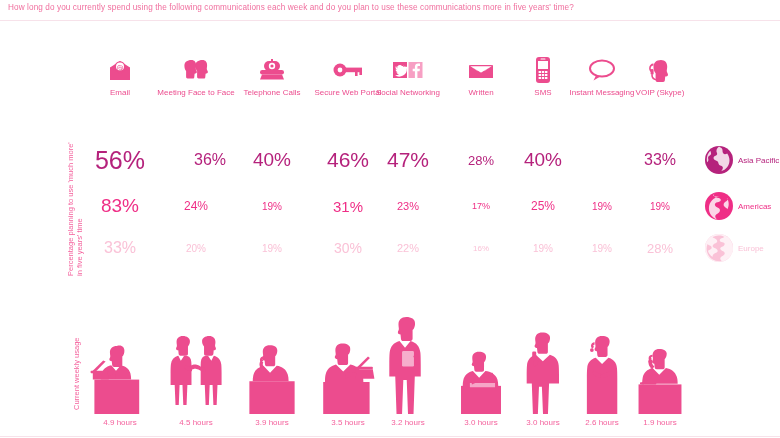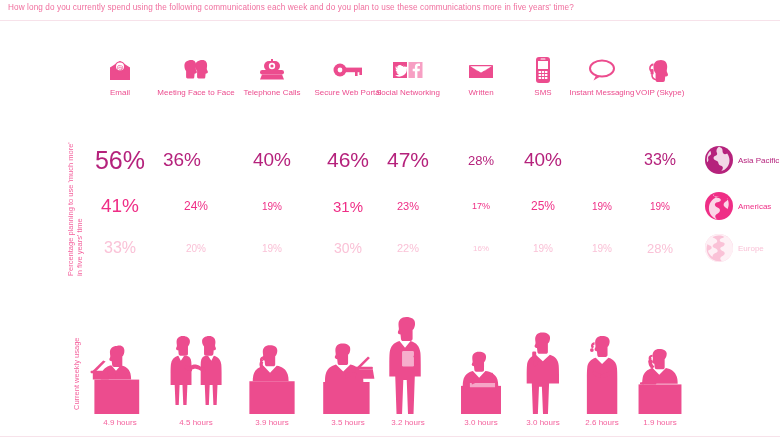--- a/index.html
+++ b/index.html
@@ -195,30 +195,30 @@
       <rect x="2.6" y="12" width="3" height="6" rx="1.4" fill="#ec4c8e"></rect>
       <path d="M4 18c0 3 2 4.6 5 4.8" fill="none" stroke="#ec4c8e" stroke-width="1.6"></path>
     </svg>
         </div>
         <div class="iconlabel">VOIP (Skype)</div>
       </div>
     </div>
 
   <div class="pctrow r0" id="pctrow0">
       <div class="pctcell pct-asia" style="left: 81px; font-size: 25px;">56%</div>
-      <div class="pctcell pct-asia" style="left: 143px; font-size: 19px; text-align: right;">36%</div>
+      <div class="pctcell pct-asia" style="left: 171px; font-size: 16px; text-align: right;">36%</div>
       <div class="pctcell pct-asia" style="left: 233px; font-size: 19px;">40%</div>
       <div class="pctcell pct-asia" style="left: 309px; font-size: 21px;">46%</div>
       <div class="pctcell pct-asia" style="left: 369px; font-size: 21px;">47%</div>
       <div class="pctcell pct-asia" style="left: 442px; font-size: 13px;">28%</div>
       <div class="pctcell pct-asia" style="left: 504px; font-size: 19px;">40%</div>
       <div class="pctcell pct-asia" style="left: 621px; font-size: 16px;">33%</div>
     </div>
   <div class="pctrow r1" id="pctrow1">
-      <div class="pctcell pct-amer" style="left: 81px; font-size: 19px;">41%</div>
+      <div class="pctcell pct-amer" style="left: 81px; font-size: 19px;">83%</div>
       <div class="pctcell pct-amer" style="left: 157px; font-size: 12px;">24%</div>
       <div class="pctcell pct-amer" style="left: 233px; font-size: 10px;">19%</div>
       <div class="pctcell pct-amer" style="left: 309px; font-size: 15px;">31%</div>
       <div class="pctcell pct-amer" style="left: 369px; font-size: 11px;">23%</div>
       <div class="pctcell pct-amer" style="left: 442px; font-size: 9px;">17%</div>
       <div class="pctcell pct-amer" style="left: 504px; font-size: 12px;">25%</div>
       <div class="pctcell pct-amer" style="left: 563px; font-size: 10px;">19%</div>
       <div class="pctcell pct-amer" style="left: 621px; font-size: 10px;">19%</div>
     </div>
   <div class="pctrow r2" id="pctrow2">

